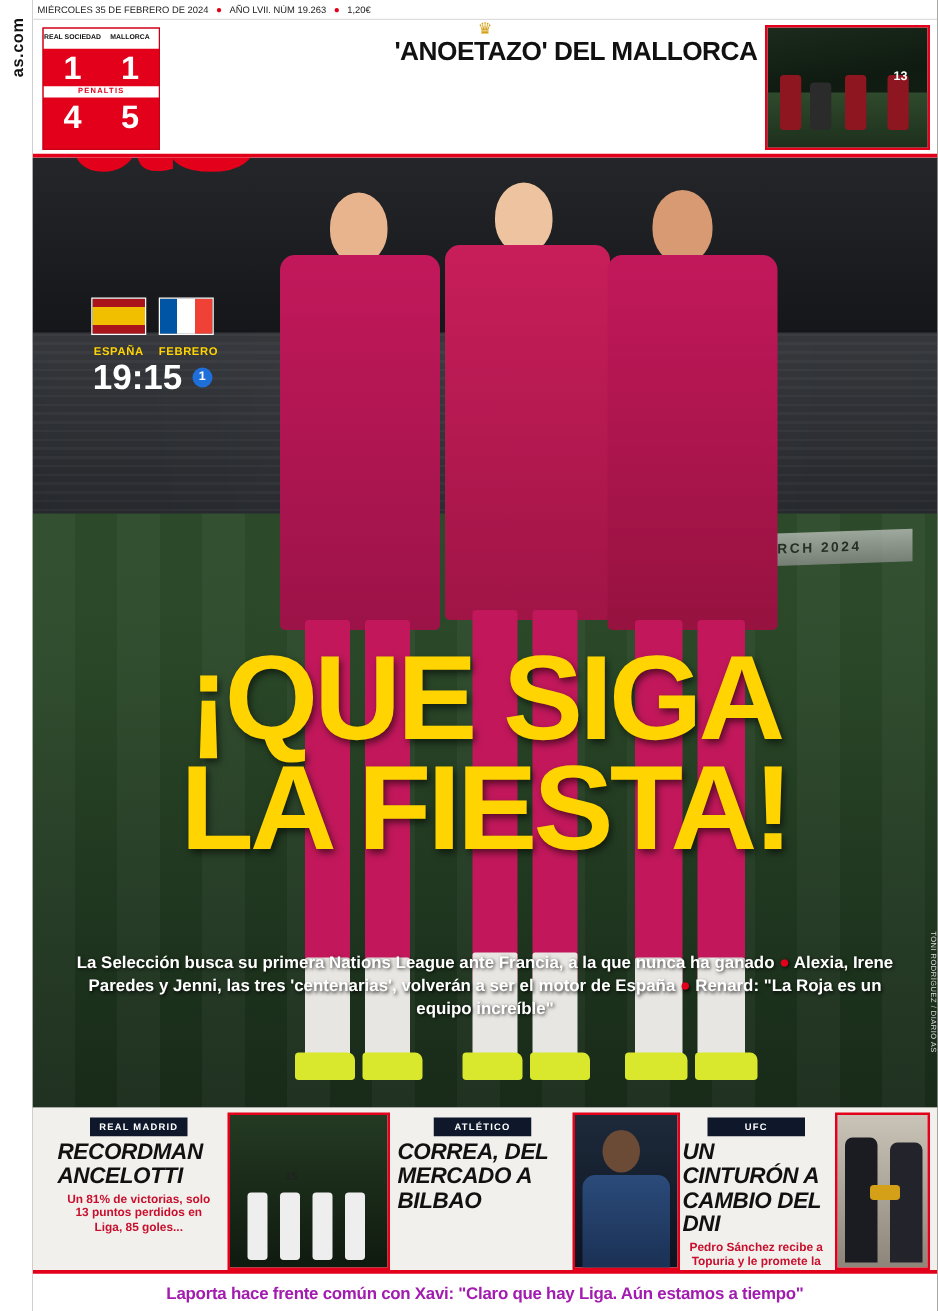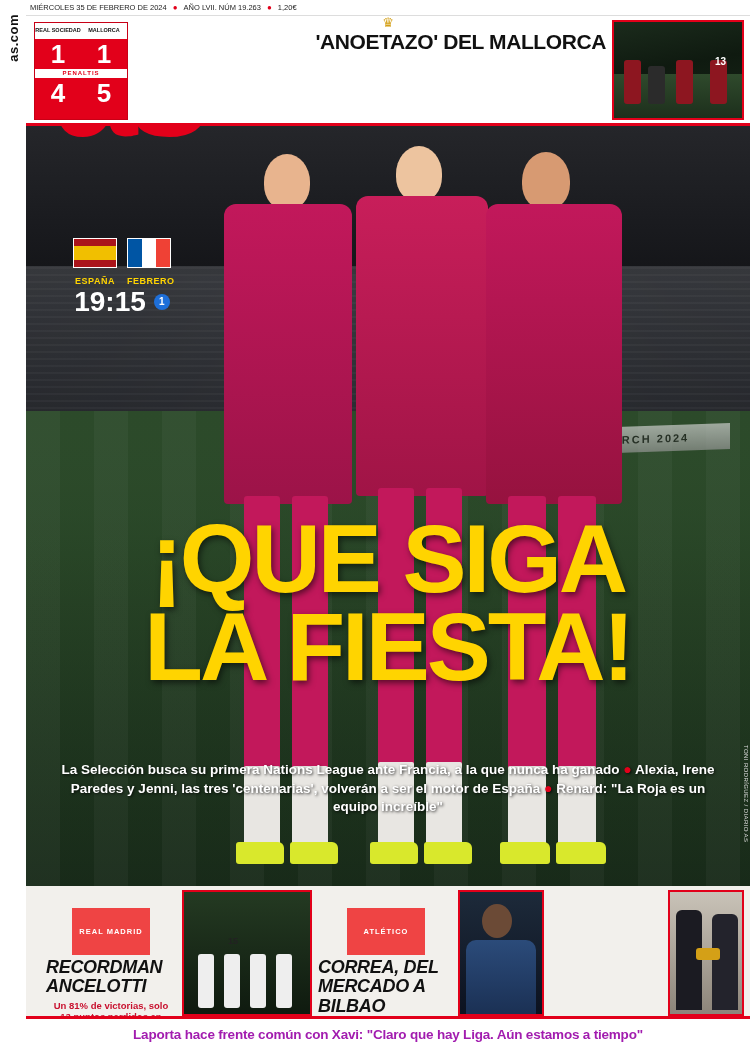--- a/index.html
+++ b/index.html
@@ -184,23 +184,23 @@
     writing-mode:vertical-rl; font-size:6px; color:#ddd; letter-spacing:.4px;
   }
 
   
   .bottom {
     position:absolute; left:0; top:886px; width:724px; height:135px;
     background:#f2f0ec; z-index:25;
   }
   .bmod { position:absolute; top:4px; height:126px; }
   .bmod .kicker {
-    background:#ef4444; color:#fff; font-size:7.5px; font-weight:bold;
-    letter-spacing:1px; text-align:center; padding:19px 0; width:78px;
-    margin:18px auto 3px;
+    background:#0f172a; color:#fff; font-size:7.5px; font-weight:bold;
+    letter-spacing:1px; text-align:center; padding:3px 0; width:78px;
+    margin:4px auto 3px;
   }
   .bmod h3 {
     font-size:18px; font-weight:bold; color:#111; text-align:left;
     line-height:1.08; letter-spacing:-.3px;font-style:italic;
   }
   .bmod p {
     font-size:9.5px; font-weight:bold; color:#c8102e; text-align:center;
     line-height:1.2; margin-top:3px; padding:0 3px;
   }
   .bphoto { position:absolute; top:4px; height:126px; border:2px solid #e2001a; overflow:hidden; }
@@ -358,20 +358,25 @@
 
     <div class="bmod" style="left:292px; width:136px;">
       <div class="kicker">ATLÉTICO</div>
       <h3>CORREA, DEL MERCADO A BILBAO</h3>
     </div>
     <div class="bphoto ph-atleti" style="left:432px; width:86px;">
       <div style="position:absolute;left:22px;top:12px;width:30px;height:34px;border-radius:50%;background:#6b4a36;"></div>
       <div style="position:absolute;left:6px;top:48px;width:70px;height:78px;background:linear-gradient(180deg,#2b4b7a,#1a2f52);border-radius:10px 10px 0 0;"></div>
     </div>
 
+    <div class="bmod" style="left:520px; width:118px;">
+      <div class="kicker">UFC</div>
+      <h3>UN CINTURÓN A CAMBIO DEL DNI</h3>
+      <p>Pedro Sánchez recibe a Topuria y le promete la nacionalidad</p>
+    </div>
     <div class="bphoto ph-ufc" style="left:642px; width:76px;">
       <div style="position:absolute;left:6px;top:18px;width:26px;height:100px;background:#1b1b22;border-radius:6px 6px 0 0;"></div>
       <div style="position:absolute;left:42px;top:22px;width:26px;height:96px;background:#23232c;border-radius:6px 6px 0 0;"></div>
       <div style="position:absolute;left:26px;top:56px;width:24px;height:12px;background:#d4a017;border-radius:3px;"></div>
     </div>
 
   </div>
 
   <div class="ribbon">
     <span>Laporta hace frente común con Xavi: "Claro que hay Liga. Aún estamos a tiempo"</span>

